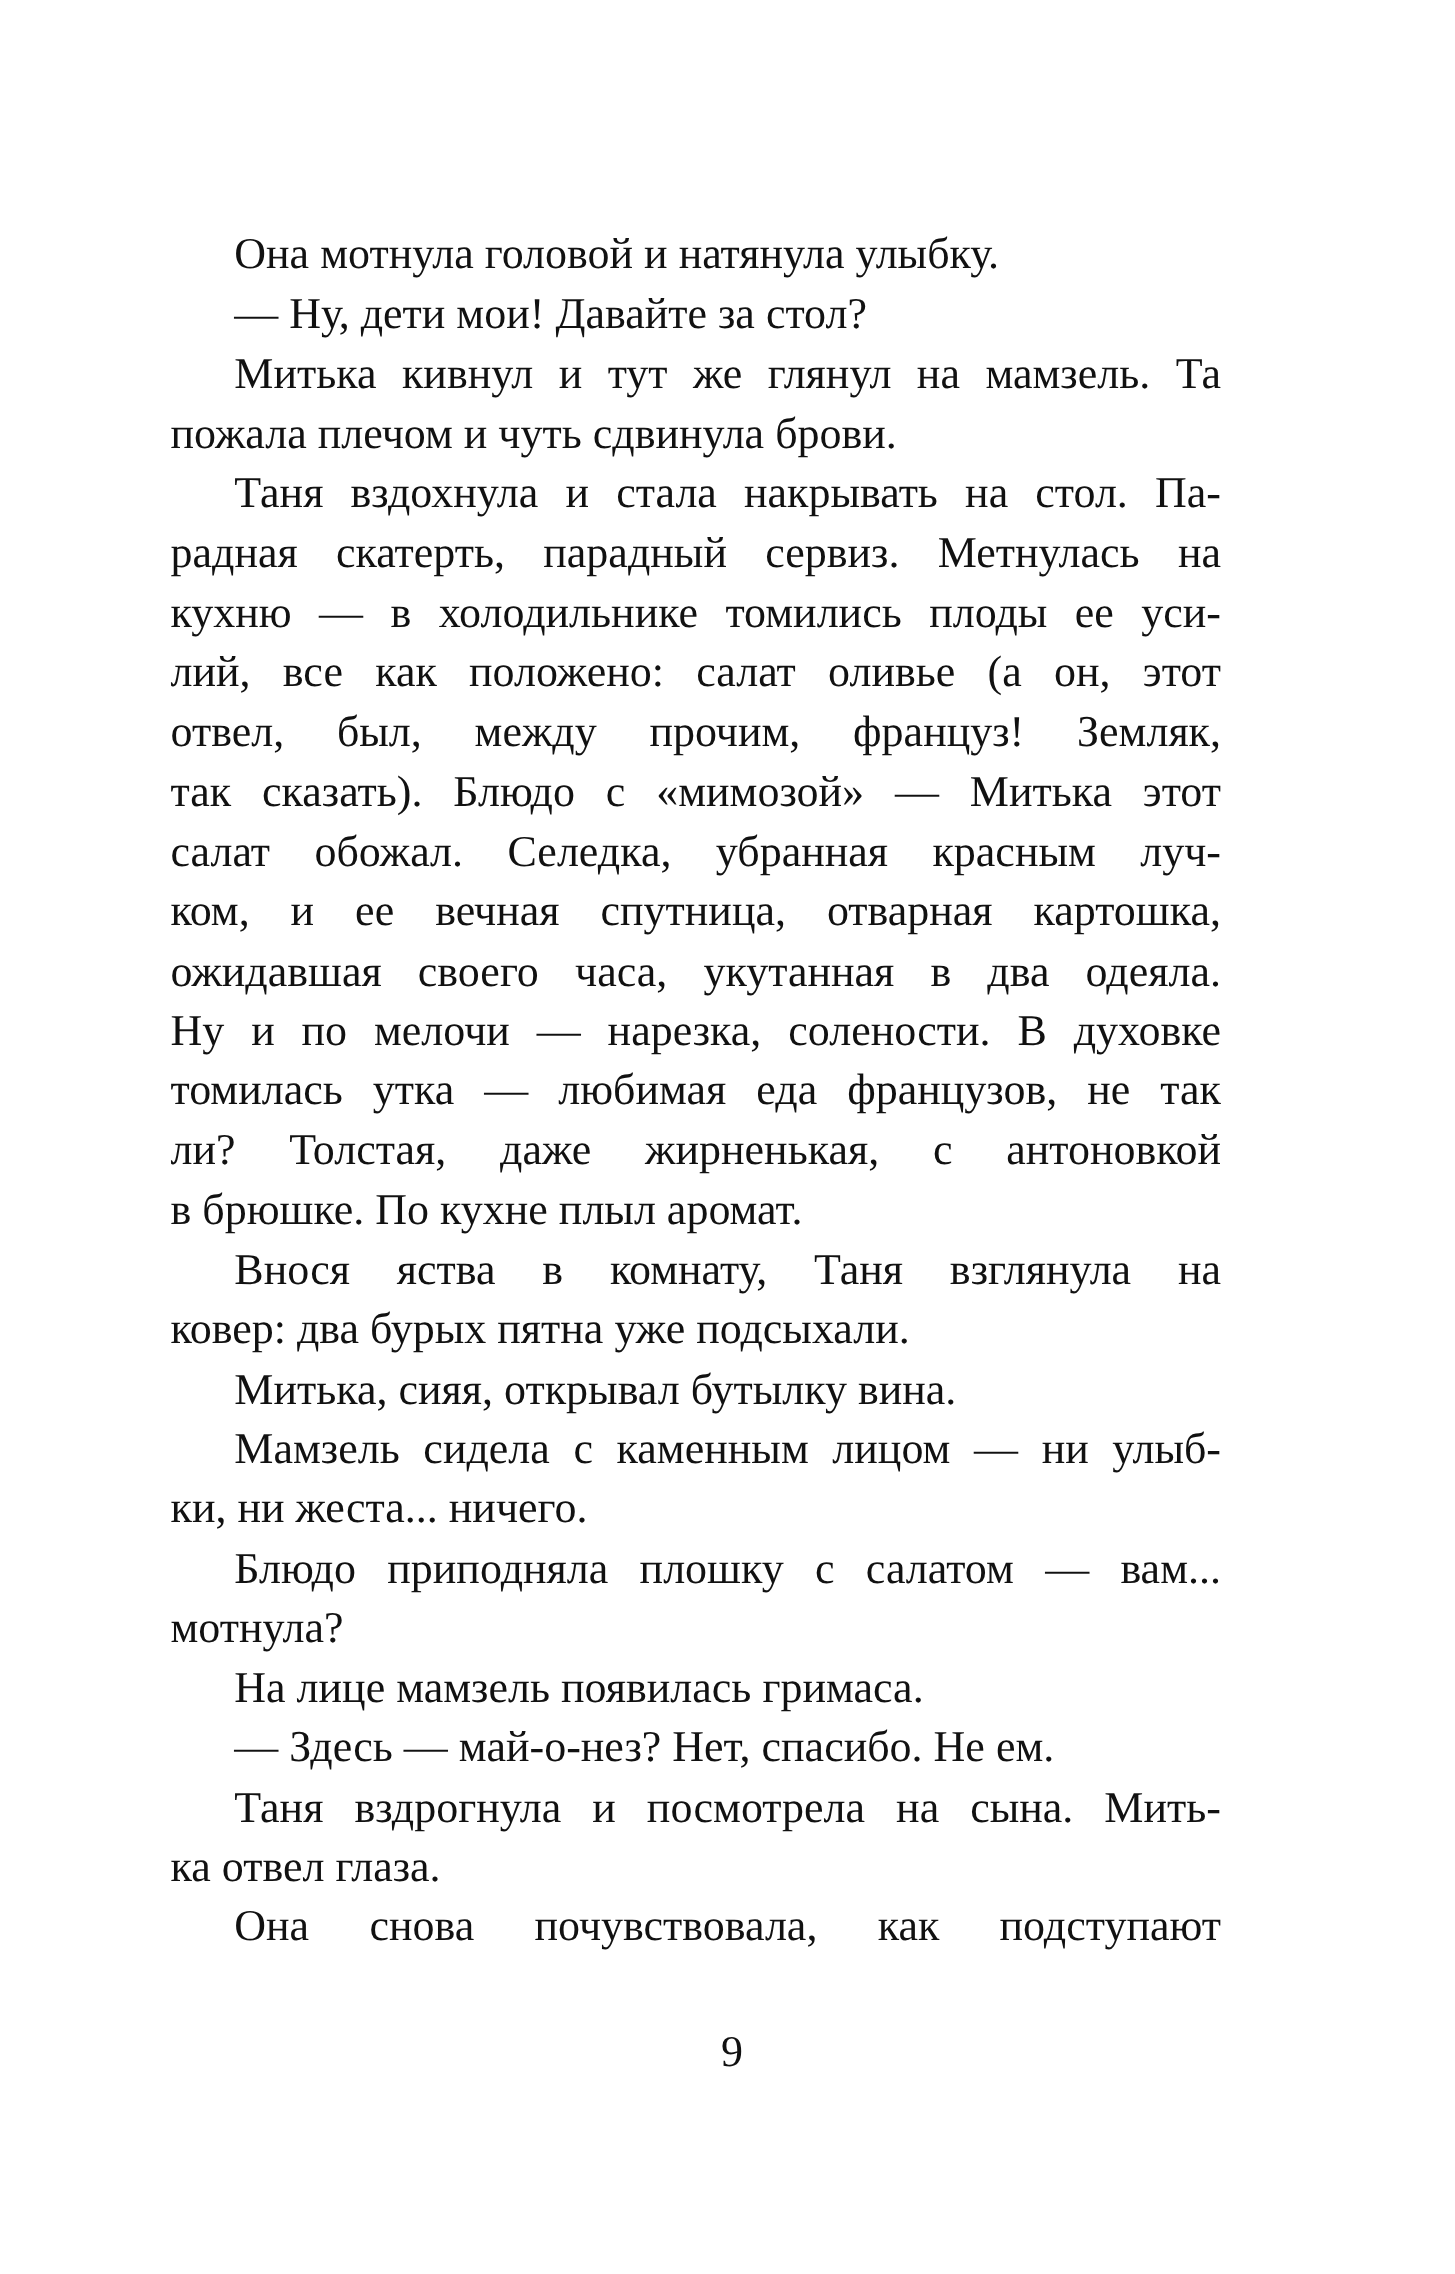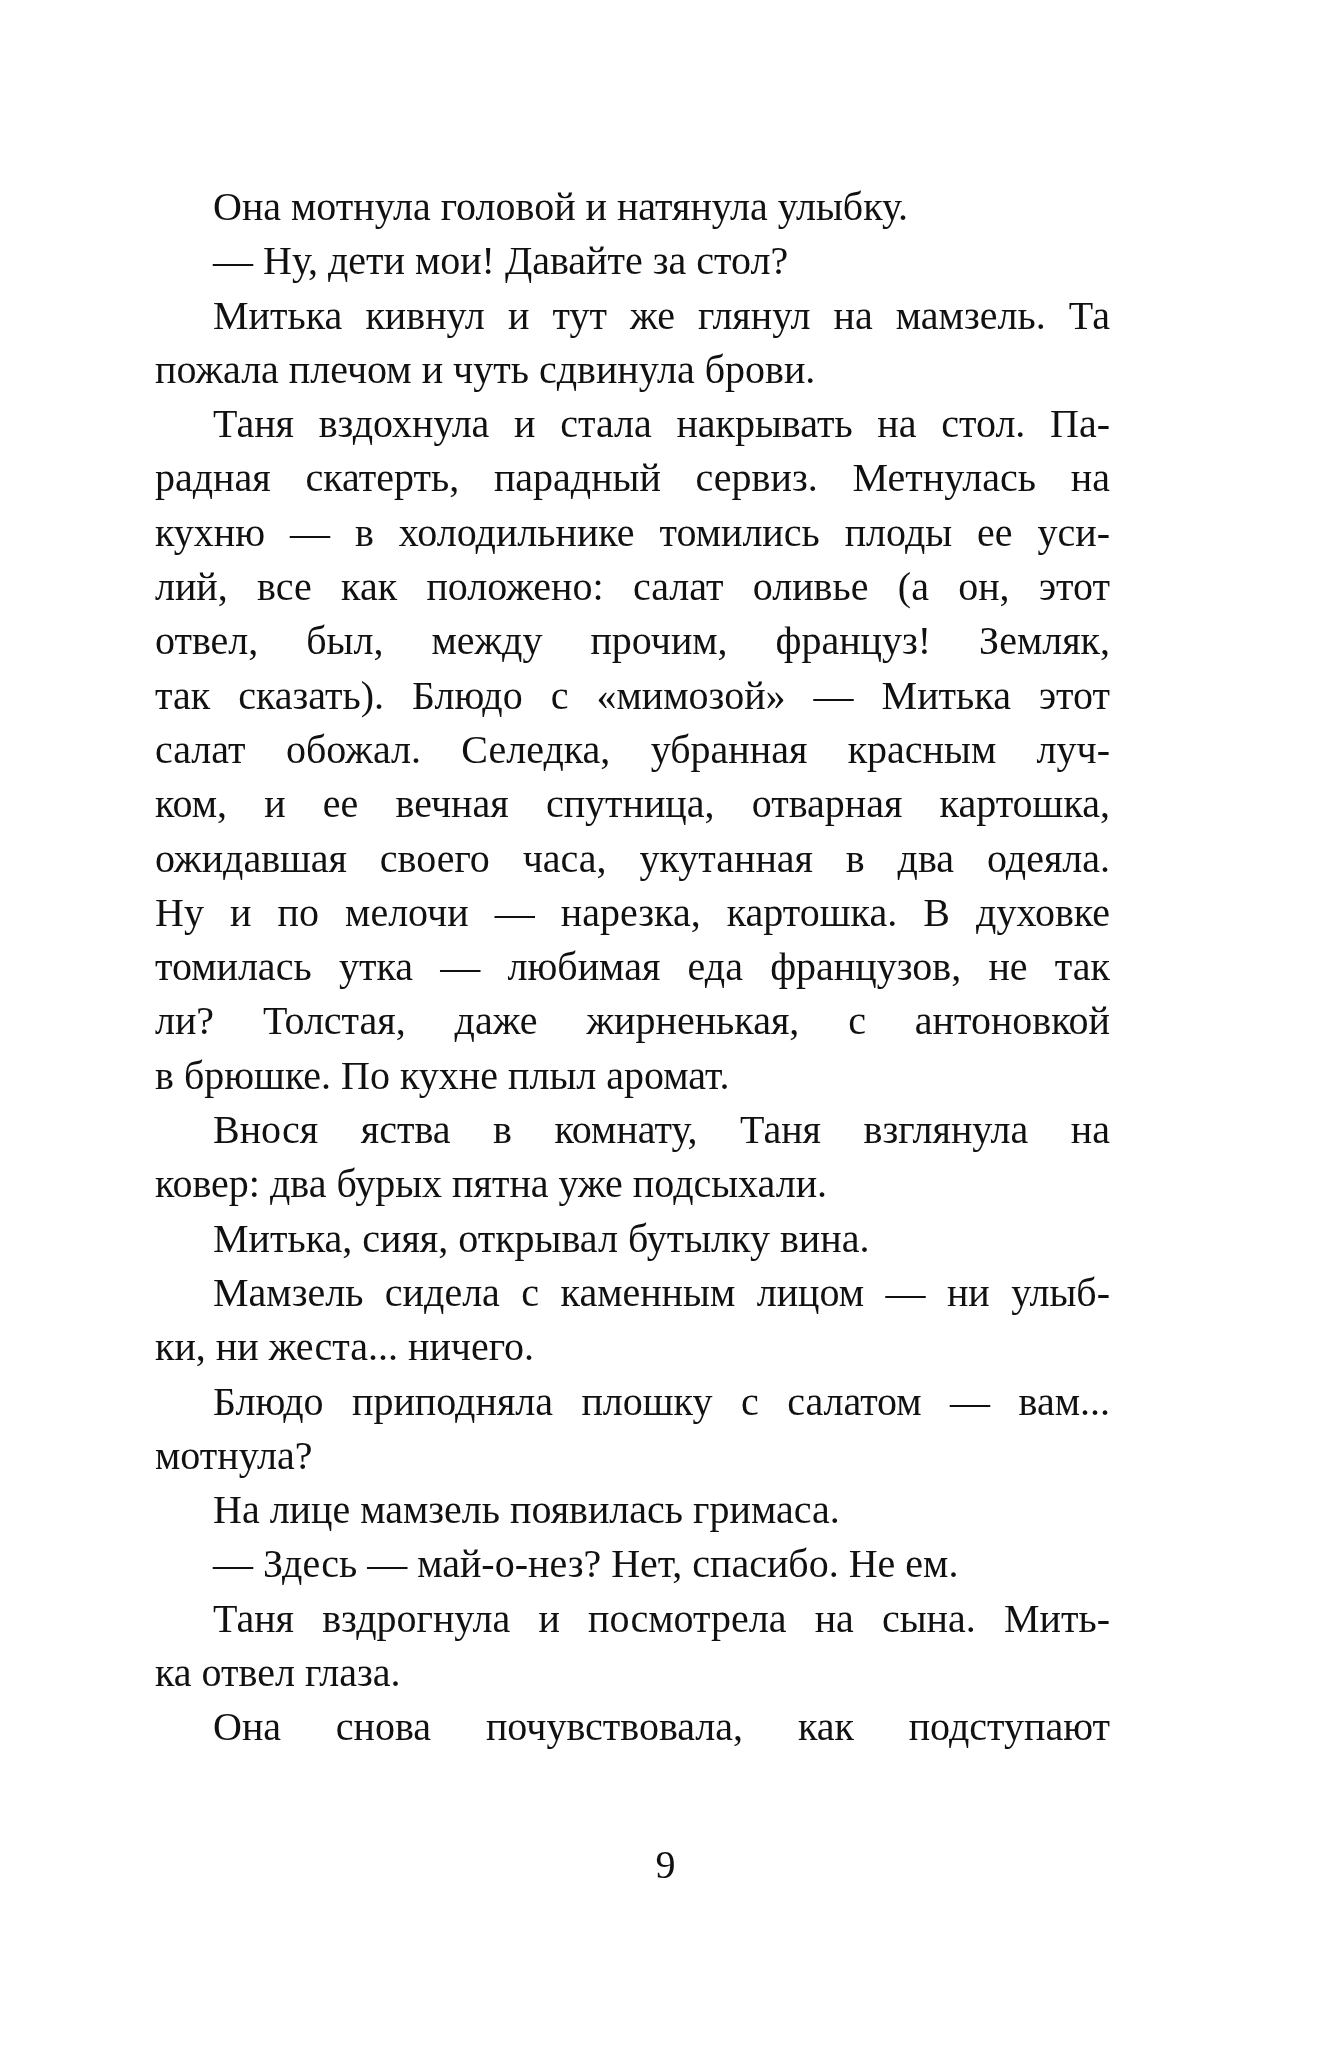--- a/index.html
+++ b/index.html
@@ -11,21 +11,21 @@
       width: 1323px;
       height: 2067px;
       position: relative;
       overflow: hidden;
       font-family: "Liberation Serif", "DejaVu Serif", serif;
       color: #111111;
     }
     .page-text {
       position: absolute;
       left: 155px;
-      top: 180px;
+      top: 204px;
       width: 955px;
     }
     .line {
       display: block;
       height: 54.3px;
       line-height: 54.3px;
       font-size: 40px;
       white-space: nowrap;
       overflow: visible;
     }
@@ -62,21 +62,21 @@
   <span class="line end">пожала плечом и чуть сдвинула брови.</span>
   <span class="line indent just">Таня вздохнула и стала накрывать на стол. Па-</span>
   <span class="line just">радная скатерть, парадный сервиз. Метнулась на</span>
   <span class="line just">кухню — в холодильнике томились плоды ее уси-</span>
   <span class="line just">лий, все как положено: салат оливье (а он, этот</span>
   <span class="line just">отвел, был, между прочим, француз! Земляк,</span>
   <span class="line just">так сказать). Блюдо с «мимозой» — Митька этот</span>
   <span class="line just">салат обожал. Селедка, убранная красным луч-</span>
   <span class="line just">ком, и ее вечная спутница, отварная картошка,</span>
   <span class="line just">ожидавшая своего часа, укутанная в два одеяла.</span>
-  <span class="line just">Ну и по мелочи — нарезка, картошка. В духовке</span>
+  <span class="line just">Ну и по мелочи — нарезка, солености. В духовке</span>
   <span class="line just">томилась утка — любимая еда французов, не так</span>
   <span class="line just">ли? Толстая, даже жирненькая, с антоновкой</span>
   <span class="line end">в брюшке. По кухне плыл аромат.</span>
   <span class="line indent just">Внося яства в комнату, Таня взглянула на</span>
   <span class="line end">ковер: два бурых пятна уже подсыхали.</span>
   <span class="line indent end">Митька, сияя, открывал бутылку вина.</span>
   <span class="line indent just">Мамзель сидела с каменным лицом — ни улыб-</span>
   <span class="line end">ки, ни жеста... ничего.</span>
   <span class="line indent just">Блюдо приподняла плошку с салатом — вам...</span>
   <span class="line end">мотнула?</span>

